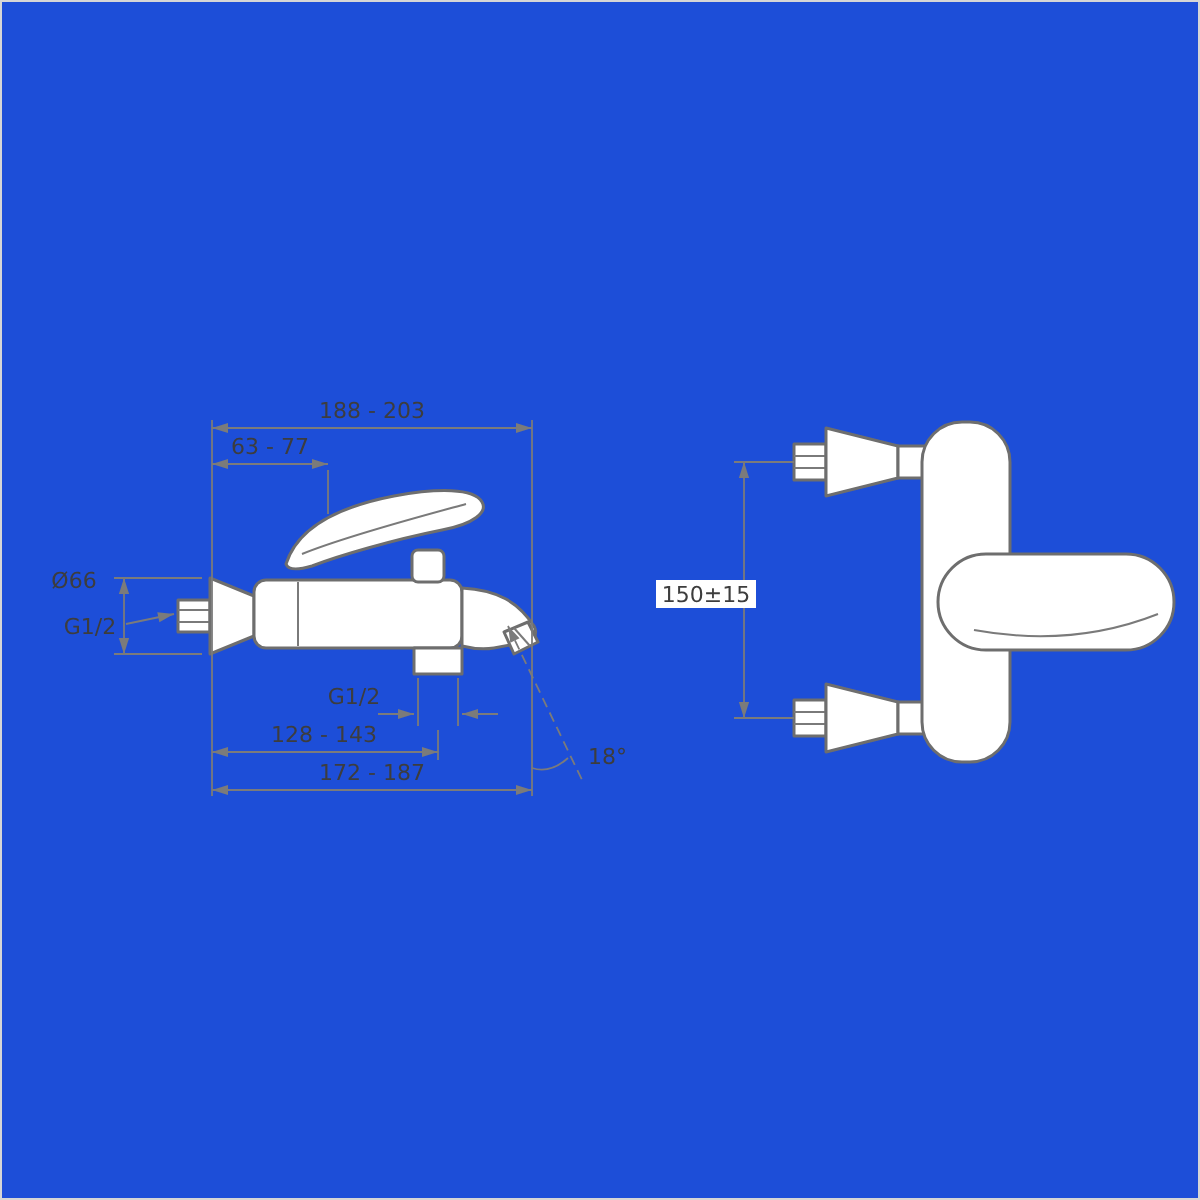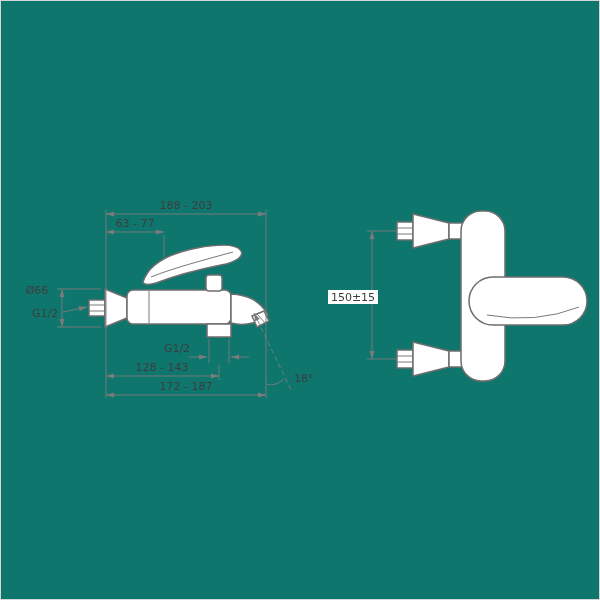--- a/index.html
+++ b/index.html
@@ -1,20 +1,20 @@
 <!DOCTYPE html>
 <html><head>
 <meta charset="utf-8">
 <style>
   html,body { margin:0; padding:0; background:#ffffff; }
   .frame {
     position:relative;
     width:598px; height:598px;
     border:1px solid #d6d6d6;
-    background:#0f766e;
+    background:#1d4ed8;
     font-family:"DejaVu Sans", "Liberation Sans", sans-serif;
   }
   svg { position:absolute; left:0; top:0; }
   .outline { fill:#ffffff; stroke:#6e6e6e; stroke-width:1.5; stroke-linejoin:round; }
   .detail  { fill:none;    stroke:#7a7a7a; stroke-width:1;   stroke-linejoin:round; }
   .dim     { fill:none;    stroke:#7b7b7b; stroke-width:0.9; }
   .dashed  { stroke-dasharray:5 3; }
   .dimtext { font-size:11px; fill:#3d3d3d; }
   .bg      { fill:#ffffff; stroke:none; }
 </style>

